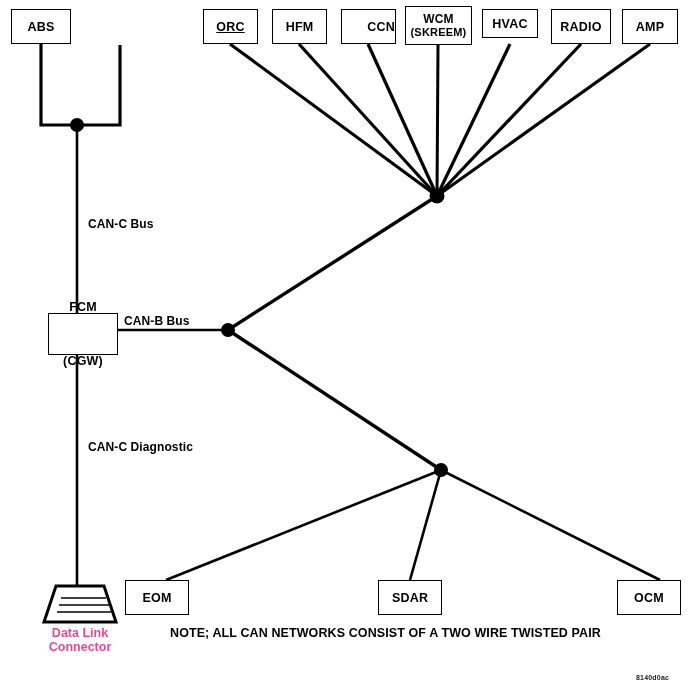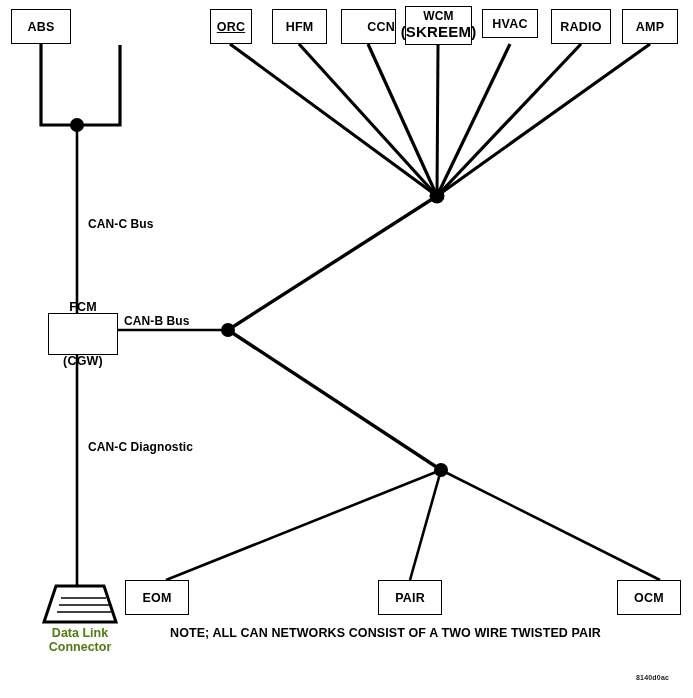--- a/index.html
+++ b/index.html
@@ -49,21 +49,21 @@
     font-size: 12px;
     font-weight: bold;
     color: #000000;
     white-space: nowrap;
     letter-spacing: 0.1px;
   }
   .dlc-caption {
     position: absolute;
     font-size: 12.5px;
     font-weight: bold;
-    color: #4d7c0f;
+    color: #ec4899;
     text-align: center;
     line-height: 1.15;
     white-space: nowrap;
   }
   .note-text {
     position: absolute;
     font-size: 12.5px;
     font-weight: bold;
     color: #000000;
     white-space: nowrap;
@@ -118,35 +118,35 @@
     <line x1="61" y1="598" x2="106" y2="598" stroke="#000" stroke-width="1.4"></line>
     <line x1="59" y1="605" x2="109" y2="605" stroke="#000" stroke-width="1.4"></line>
     <line x1="57" y1="612" x2="111" y2="612" stroke="#000" stroke-width="1.4"></line>
   </svg>
 
   <div class="module-box" style="left:11px; top:9px; width:60px; height:35px;align-items:center;">
     <span>ABS</span>
   </div>
 
 
-  <div class="module-box" style="left:210px; top:9px; width:42px; height:35px;text-decoration:underline;">
+  <div class="module-box" style="left:203px; top:9px; width:55px; height:35px;text-decoration:underline;">
     <span>ORC</span>
   </div>
 
   <div class="module-box" style="left:272px; top:9px; width:55px; height:35px;align-items:center;">
     <span>HFM</span>
   </div>
 
   <div class="module-box" style="left:341px; top:9px; width:55px; height:35px;align-items:flex-end;">
     <span>CCN</span>
   </div>
 
   <div class="module-box" style="left:405px; top:6px; width:67px; height:39px; font-size:12px;">
     <span>WCM</span>
-    <span class="line2" style="font-size:15px;">(SKREEM)</span>
+    <span class="line2" style="font-size:11px;">(SKREEM)</span>
   </div>
 
   <div class="module-box" style="left:482px; top:9px; width:56px; height:29px;">
     <span>HVAC</span>
   </div>
 
   <div class="module-box" style="left:622px; top:9px; width:56px; height:35px;">
     <span>AMP</span>
   </div>
 
@@ -157,21 +157,21 @@
   <div class="module-box" style="left:48px; top:313px; width:70px; height:42px;gap:40px;">
     <span>FCM</span>
     <span class="line2">(CGW)</span>
   </div>
 
   <div class="module-box" style="left:125px; top:580px; width:64px; height:35px;">
     <span>EOM</span>
   </div>
 
   <div class="module-box" style="left:378px; top:580px; width:64px; height:35px;">
-    <span>PAIR</span>
+    <span>SDAR</span>
   </div>
 
   <div class="module-box" style="left:617px; top:580px; width:64px; height:35px;">
     <span>OCM</span>
   </div>
 
   <div class="bus-label" style="left:88px; top:217px;">CAN-C Bus</div>
   <div class="bus-label" style="left:124px; top:314px;">CAN-B Bus</div>
   <div class="bus-label" style="left:88px; top:440px;">CAN-C Diagnostic</div>
 

